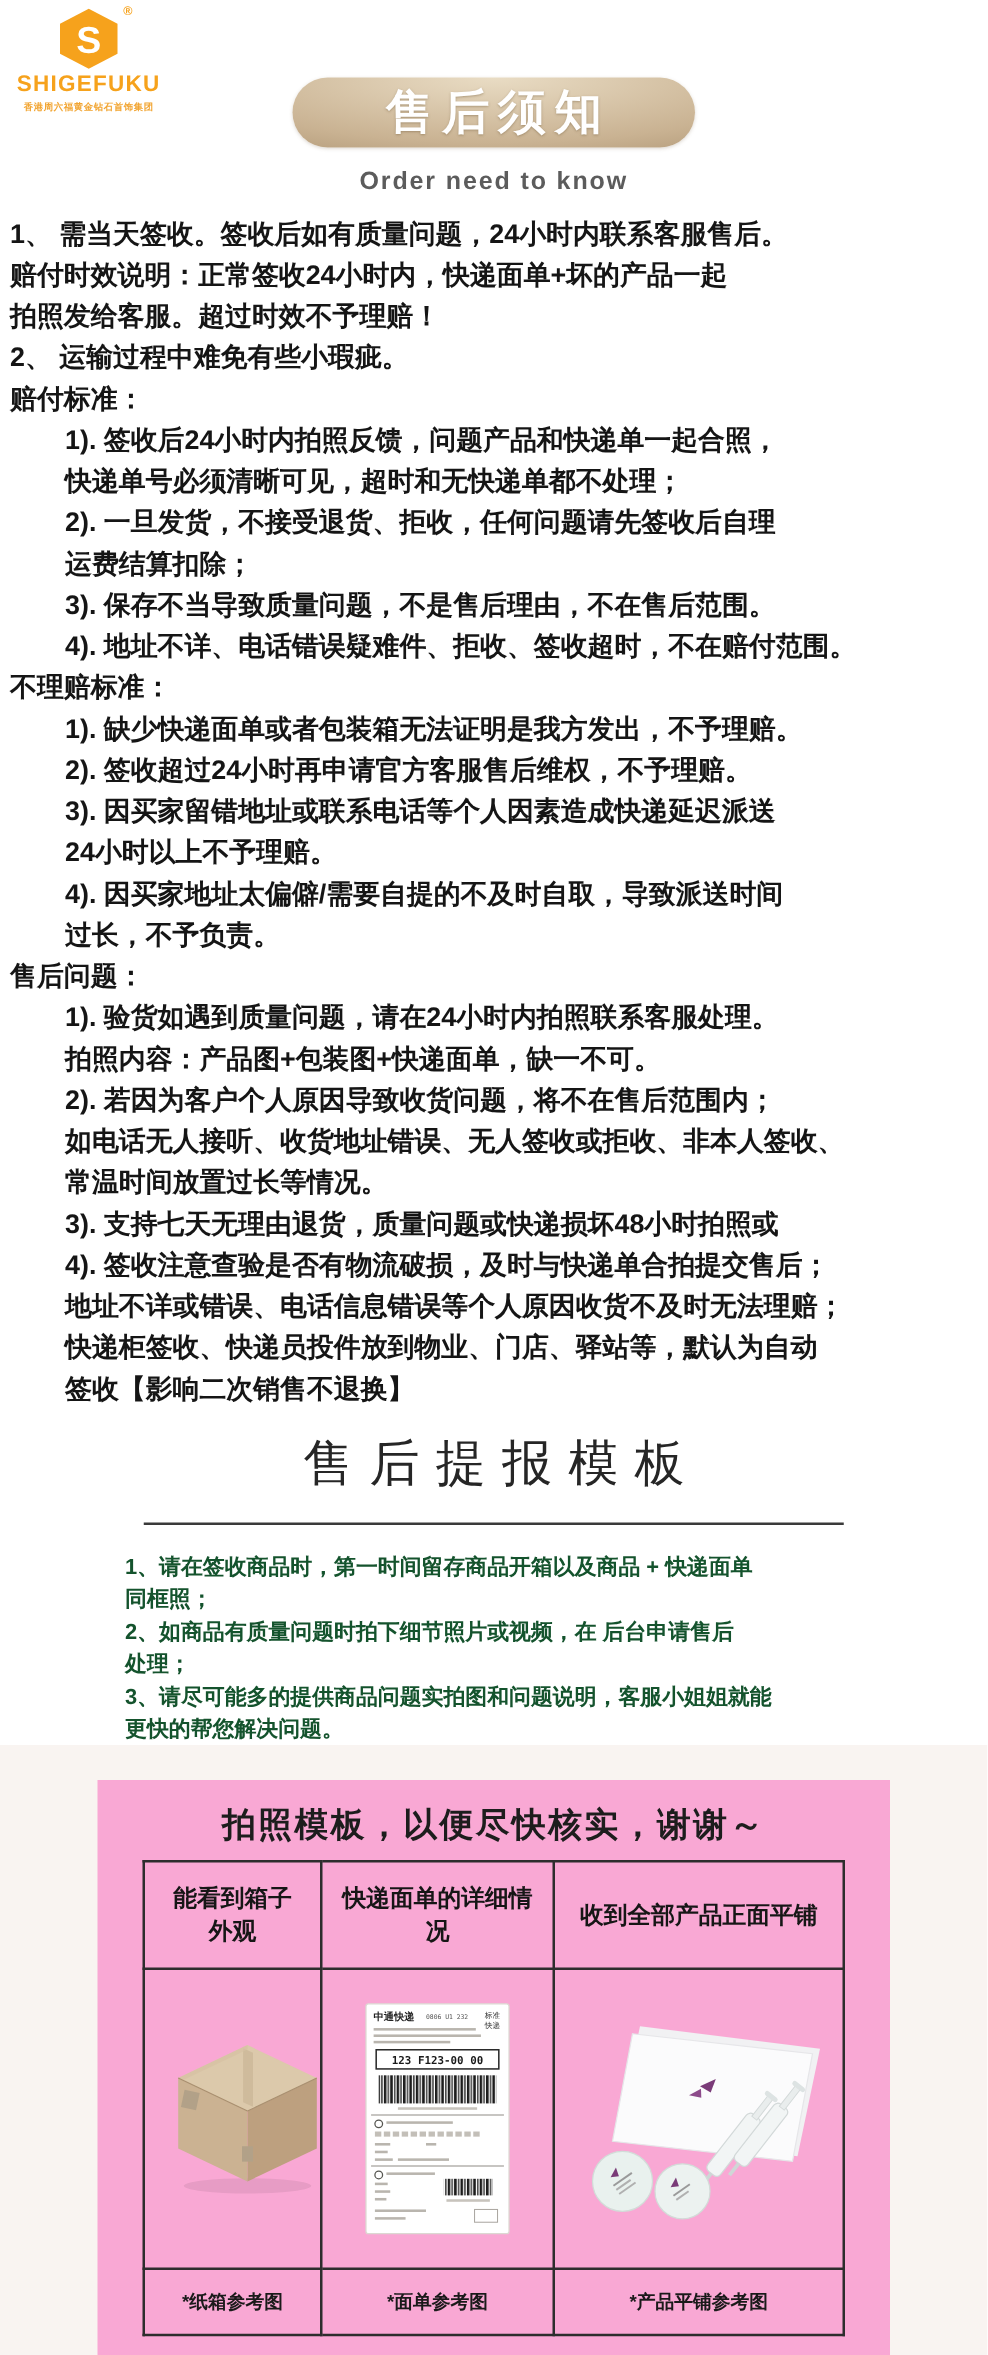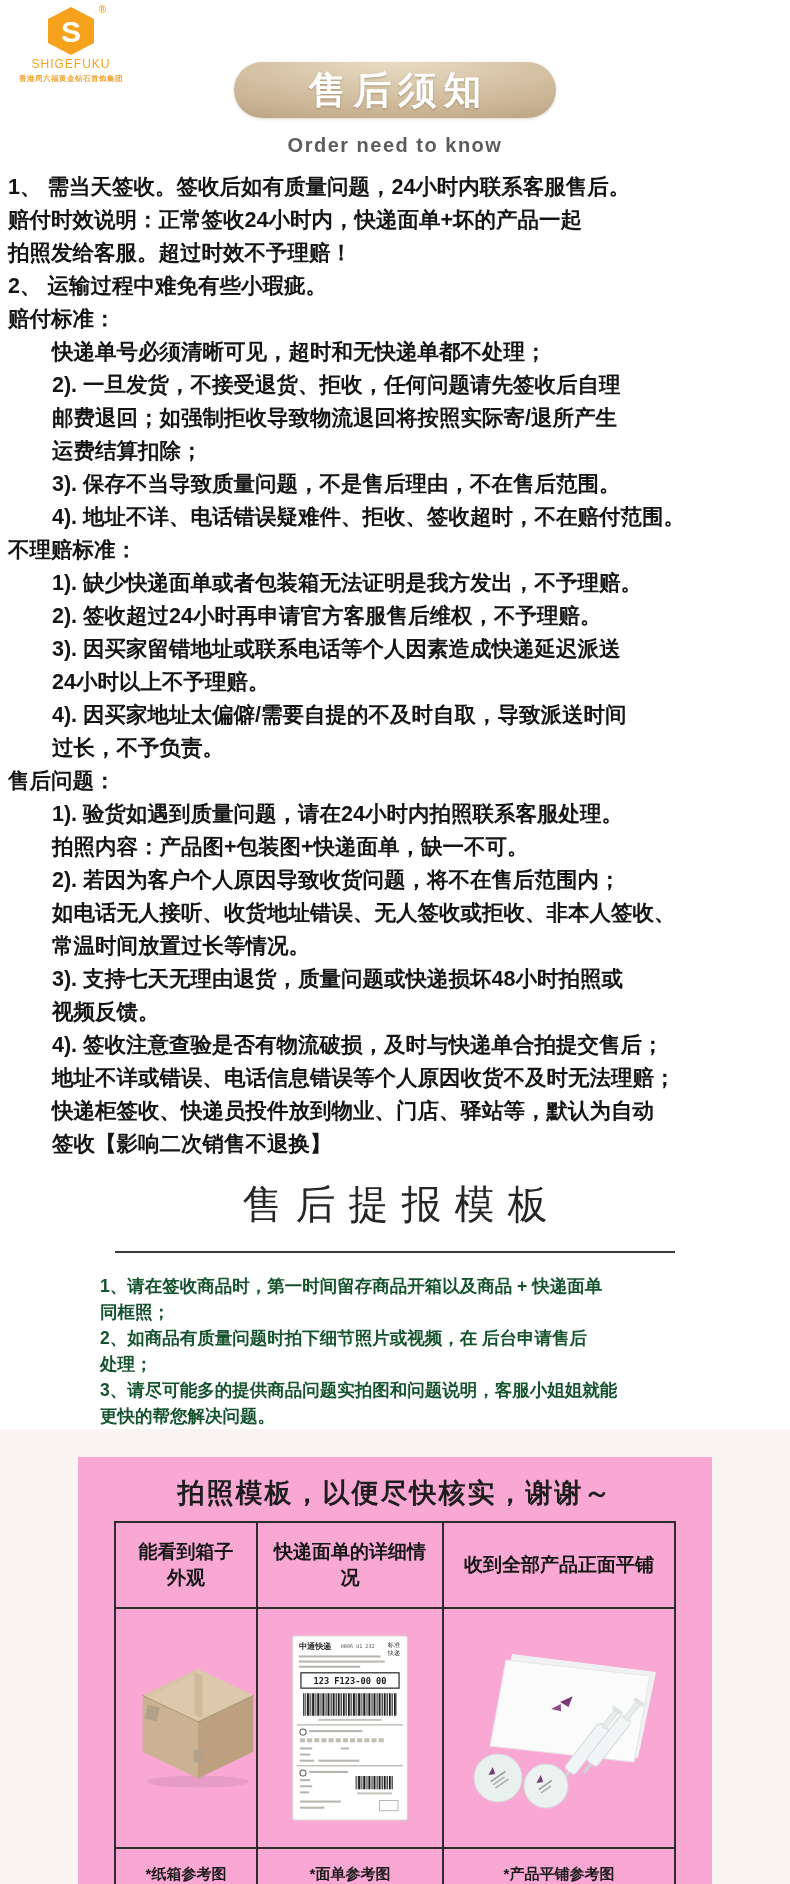--- a/index.html
+++ b/index.html
@@ -12,21 +12,21 @@
     margin: 0 auto;
     background: #ffffff;
     overflow: hidden;
     color: #141414;
   }
 
   
   .logo-block { position: absolute; top: 6px; left: 12px; width: 118px; text-align: center; }
   .logo-hex { position: relative; width: 54px; margin: 0 auto; }
   .logo-reg { position: absolute; top: -2px; right: -8px; font-size: 10px; font-weight: bold; color: #f6a21c; }
-  .brand-name { margin-top: 1px; font-size: 12px; font-weight: normal; color: #f6a21c; letter-spacing: 1px; }
+  .brand-name { margin-top: 1px; font-size: 18px; font-weight: bold; color: #f6a21c; letter-spacing: 1px; }
   .brand-tagline { margin-top: 3px; font-size: 7.5px; font-weight: bold; color: #f2a532; letter-spacing: 0.5px; white-space: nowrap; }
 
   
   .banner {
     margin: 62px auto 16px;
     width: 322px; height: 56px;
     border-radius: 999px;
     background: radial-gradient(130% 170% at 50% 0%, #e9dcc4 0%, #c9b292 55%, #9d8360 100%);
     display: flex; align-items: center; justify-content: center;
     box-shadow: 0 1px 3px rgba(120,100,70,0.25);
@@ -117,26 +117,26 @@
       <p class="nline" data-ind="0">1、 需当天签收。签收后如有质量问题，24小时内联系客服售后。</p>
 
       <p class="nline" data-ind="0">赔付时效说明：正常签收24小时内，快递面单+坏的产品一起</p>
 
       <p class="nline" data-ind="0">拍照发给客服。超过时效不予理赔！</p>
 
       <p class="nline" data-ind="0">2、 运输过程中难免有些小瑕疵。</p>
 
       <p class="nline" data-ind="0">赔付标准：</p>
 
+      <p class="nline" data-ind="1">1). 签收后24小时内拍照反馈，问题产品和快递单一起合照，</p>
 
       <p class="nline" data-ind="1">快递单号必须清晰可见，超时和无快递单都不处理；</p>
 
       <p class="nline" data-ind="1">2). 一旦发货，不接受退货、拒收，任何问题请先签收后自理</p>
 
-      <p class="nline" data-ind="1">邮费退回；如强制拒收导致物流退回将按照实际寄/退所产生</p>
 
       <p class="nline" data-ind="1">运费结算扣除；</p>
 
       <p class="nline" data-ind="1">3). 保存不当导致质量问题，不是售后理由，不在售后范围。</p>
 
       <p class="nline" data-ind="1">4). 地址不详、电话错误疑难件、拒收、签收超时，不在赔付范围。</p>
 
       <p class="nline" data-ind="0">不理赔标准：</p>
 
       <p class="nline" data-ind="1">1). 缺少快递面单或者包装箱无法证明是我方发出，不予理赔。</p>
@@ -158,21 +158,20 @@
       <p class="nline" data-ind="1">拍照内容：产品图+包装图+快递面单，缺一不可。</p>
 
       <p class="nline" data-ind="1">2). 若因为客户个人原因导致收货问题，将不在售后范围内；</p>
 
       <p class="nline" data-ind="1">如电话无人接听、收货地址错误、无人签收或拒收、非本人签收、</p>
 
       <p class="nline" data-ind="1">常温时间放置过长等情况。</p>
 
       <p class="nline" data-ind="1">3). 支持七天无理由退货，质量问题或快递损坏48小时拍照或</p>
 
-      <p class="nline" data-ind="1">视频反馈。</p>
 
       <p class="nline" data-ind="1">4). 签收注意查验是否有物流破损，及时与快递单合拍提交售后；</p>
 
       <p class="nline" data-ind="1">地址不详或错误、电话信息错误等个人原因收货不及时无法理赔；</p>
 
       <p class="nline" data-ind="1">快递柜签收、快递员投件放到物业、门店、驿站等，默认为自动</p>
 
       <p class="nline" data-ind="1">签收【影响二次销售不退换】</p>
 
   </div>

